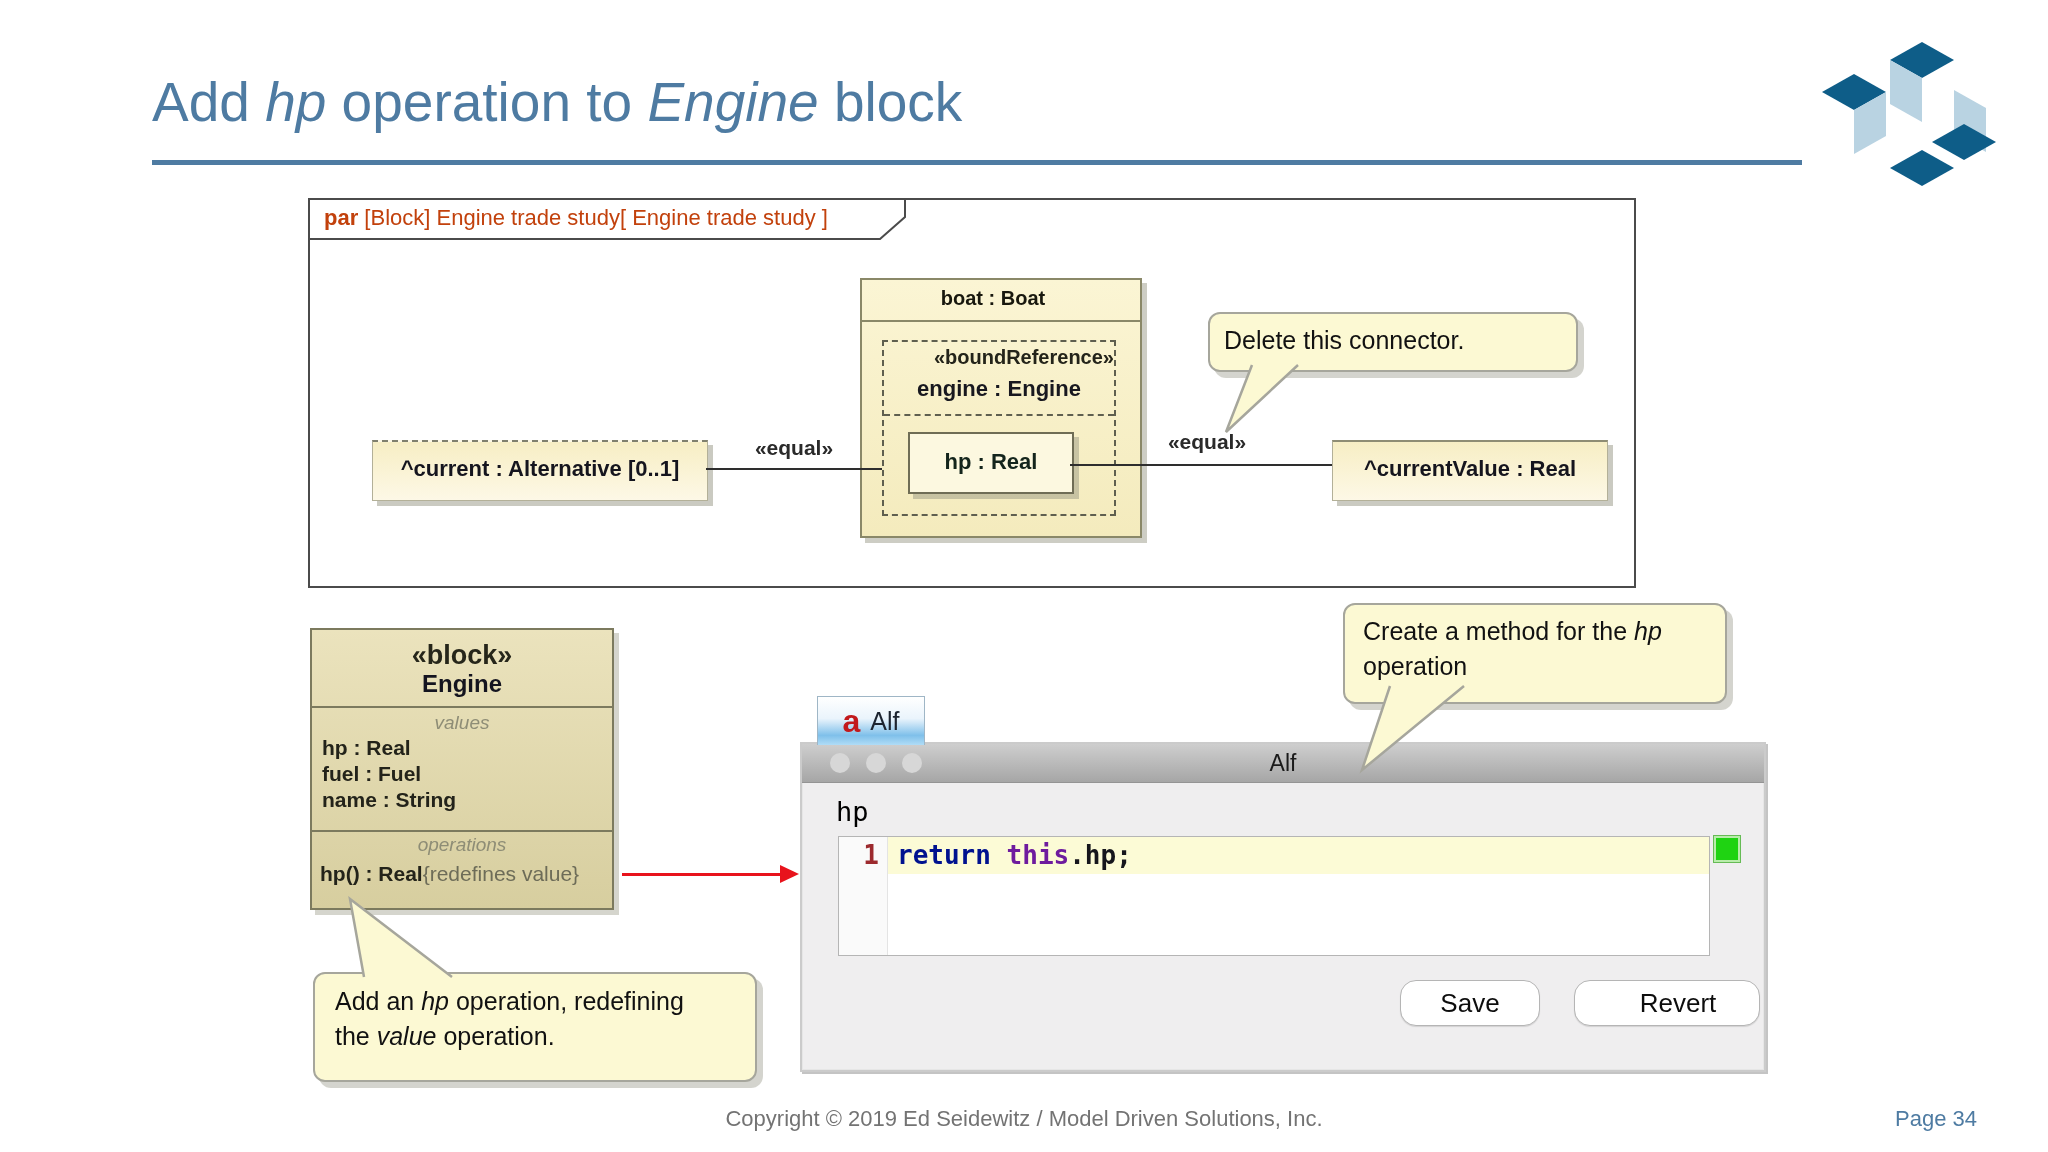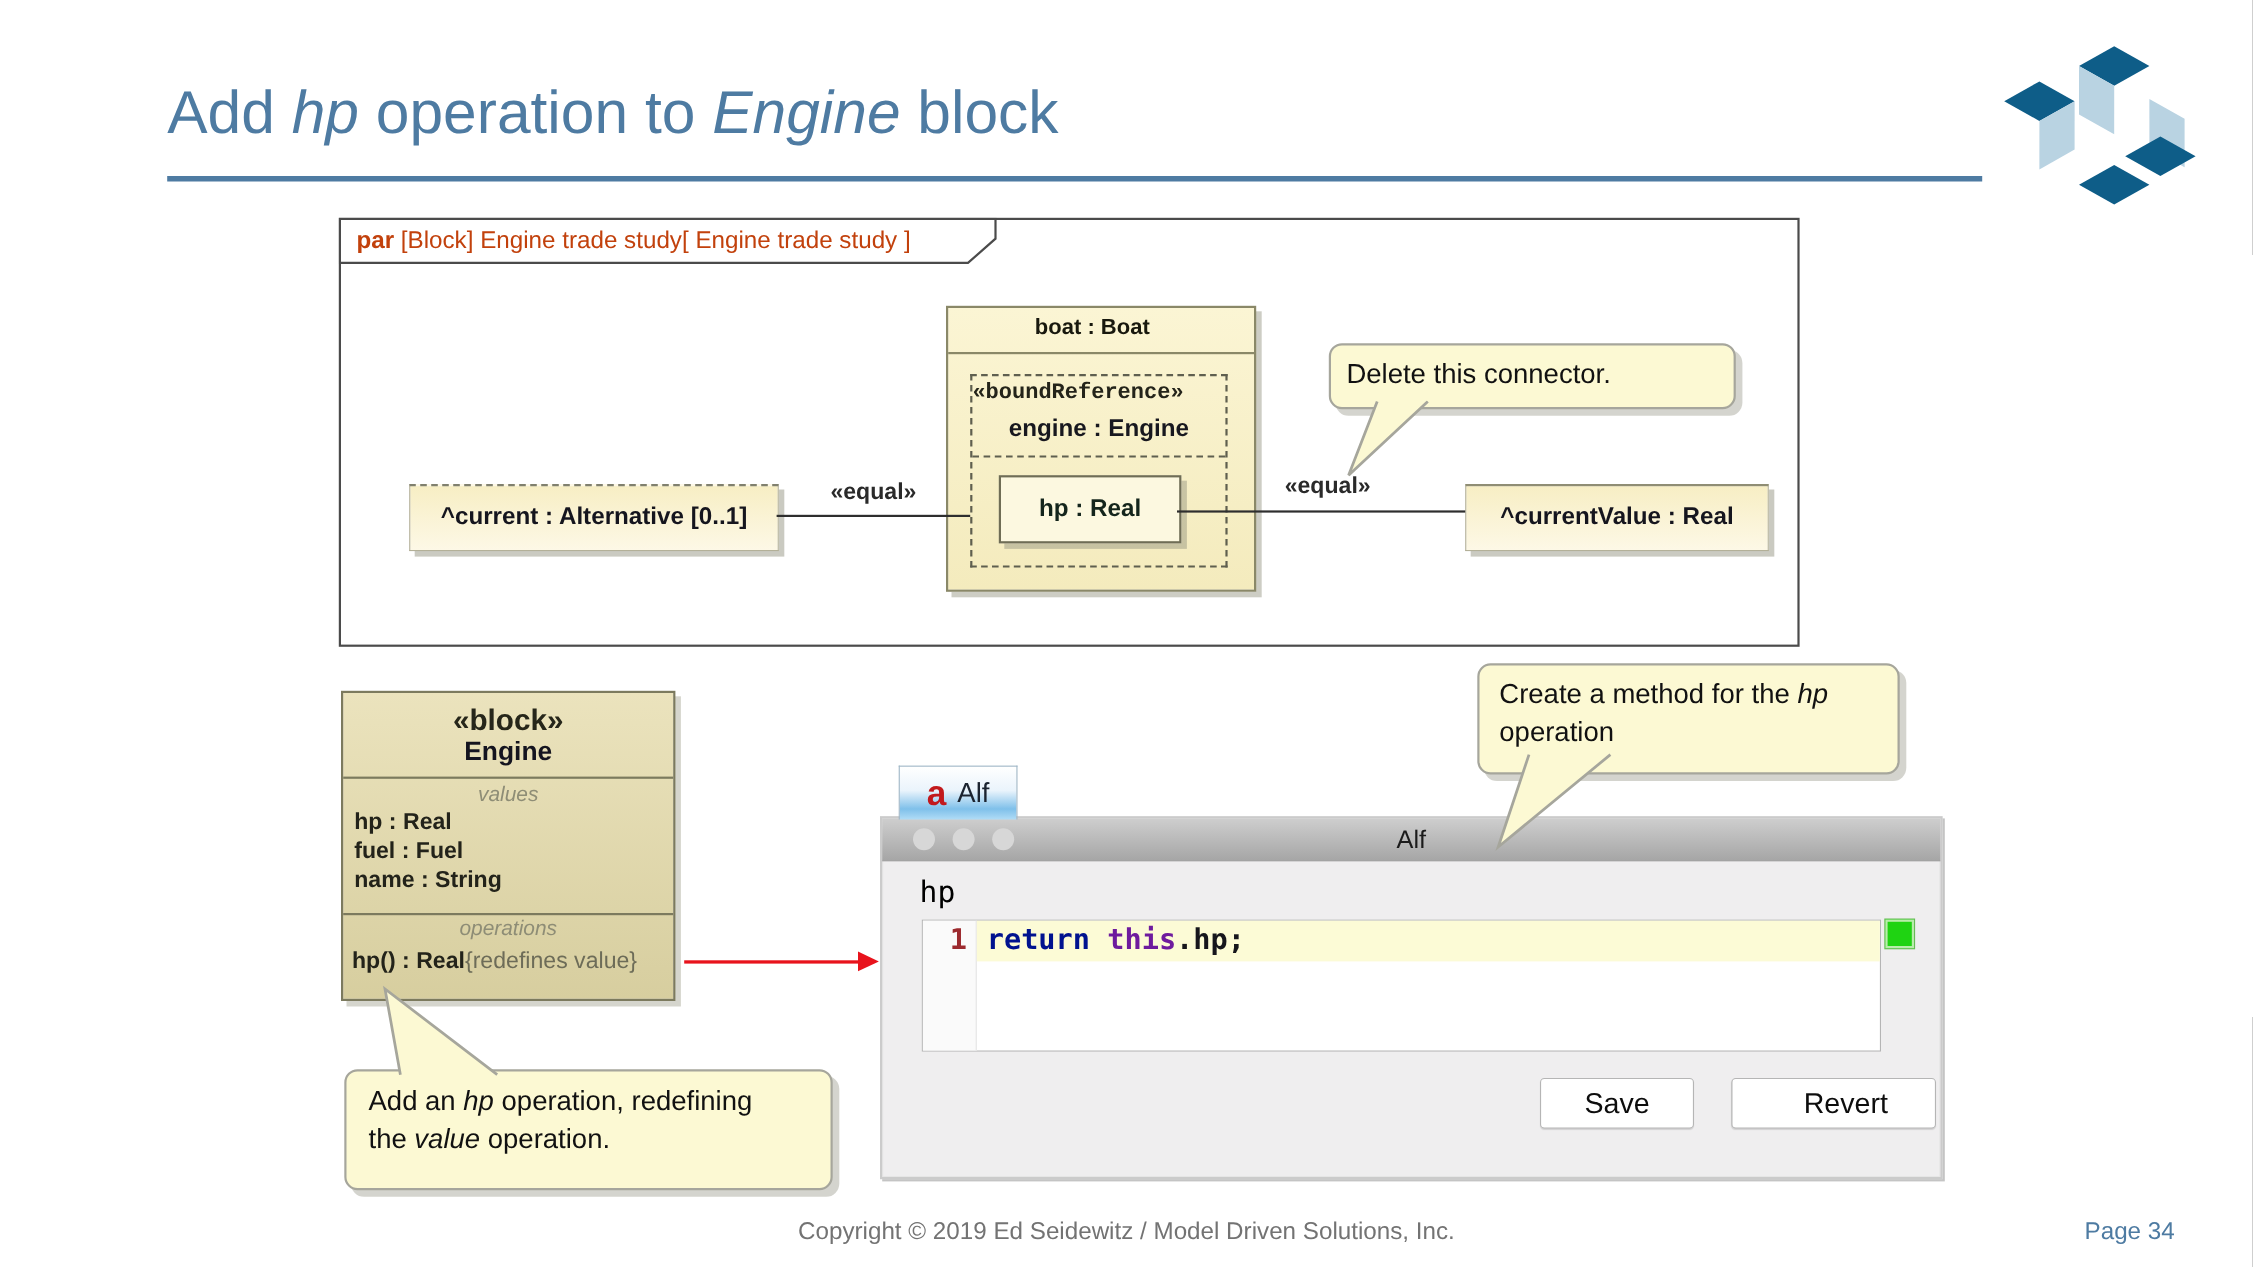--- a/index.html
+++ b/index.html
@@ -20,21 +20,21 @@
   .frame-tab{position:absolute;left:-2px;top:-2px;width:600px;height:42px;}
   .frame-tab-text{position:absolute;left:14px;top:5px;font-size:22px;color:#c2410c;white-space:pre;}
   .frame-tab-text b{font-weight:bold;}
 
   .boat{position:absolute;left:550px;top:78px;width:278px;height:256px;
         background:linear-gradient(180deg,#fbf5d4,#f4ebbd);
         border:2px solid #8a8868;box-shadow:5px 5px 0 rgba(145,145,125,.45);}
   .boat-title{position:absolute;left:0;right:16px;top:7px;text-align:center;font-weight:bold;font-size:20px;color:#18180e;}
   .boat-divider{position:absolute;left:0;right:0;top:40px;border-top:2px solid #8a8868;}
   .bound-ref{position:absolute;left:20px;top:60px;width:230px;height:172px;border:2px dashed #5f5f4f;}
-  .br-stereo{position:absolute;left:0;right:0;top:4px;text-align:left;font-weight:bold;font-size:20px;color:#24241a;font-family:Liberation Mono, monospace;}
+  .br-stereo{position:absolute;left:0;right:0;top:4px;text-align:right;font-weight:bold;font-size:20px;color:#24241a;}
   .br-name{position:absolute;left:0;right:0;top:34px;text-align:center;font-weight:bold;font-size:22px;color:#18181f;}
   .br-divider{position:absolute;left:0;right:0;top:72px;border-top:2px dashed #5f5f4f;}
   .hp-box{position:absolute;left:24px;top:90px;width:162px;height:58px;background:#fcf8e0;
           border:2px solid #6f6d55;box-shadow:5px 5px 0 rgba(145,145,125,.45);
           line-height:56px;text-align:center;font-weight:bold;font-size:22px;color:#14251c;}
 
   .param{position:absolute;height:58px;background:linear-gradient(180deg,#f7eec4,#fdf8e6);
          border:1px solid #b3b098;border-top:2px dashed #80806e;
          box-shadow:5px 5px 0 rgba(150,150,132,.5);
          font-weight:bold;font-size:22px;text-align:center;line-height:54px;color:#15151e;}
@@ -105,21 +105,21 @@
   .gutter{position:absolute;left:0;top:0;bottom:0;width:48px;background:#fafafa;border-right:1px solid #e4e4e4;}
   .hl-row{position:absolute;left:49px;right:0;top:0;height:37px;background:#fcfbd6;}
   .lineno{position:absolute;left:0;top:0;width:40px;text-align:right;
           font-family:"DejaVu Sans Mono",monospace;font-size:26px;font-weight:bold;color:#9c2a2e;line-height:37px;}
   .code-line{position:absolute;left:58px;top:0;line-height:37px;
              font-family:"DejaVu Sans Mono",monospace;font-size:26px;font-weight:bold;white-space:pre;}
   .kw-return{color:#00128f;} .kw-this{color:#6e1b9e;} .code-rest{color:#16161c;}
   .green-indicator{position:absolute;left:912px;top:92px;width:22px;height:22px;background:#1fd312;
                    border:2px solid #b9ecab;box-shadow:0 0 0 1px #66bb55;}
 
-  .btn{position:absolute;top:236px;height:46px;background:#ffffff;border:1px solid #b5b5b5;border-radius:4px;
+  .btn{position:absolute;top:236px;height:46px;background:#ffffff;border:1px solid #b5b5b5;border-radius:16px;
        font-family:"Liberation Sans",sans-serif;font-size:26px;color:#0d0d0d;
        box-shadow:0 1px 1px rgba(0,0,0,.12);cursor:pointer;}
   .btn-save{left:598px;width:140px;}
   .btn-revert{left:772px;width:186px;padding-left:28px;}
 
   
   .footer-copyright{position:absolute;left:0;right:0;bottom:20px;text-align:center;font-size:22px;color:#737373;}
   .footer-page{position:absolute;right:71px;bottom:20px;font-size:22px;color:#4e7ba2;margin-left:28px;}
 </style>
 </head>

